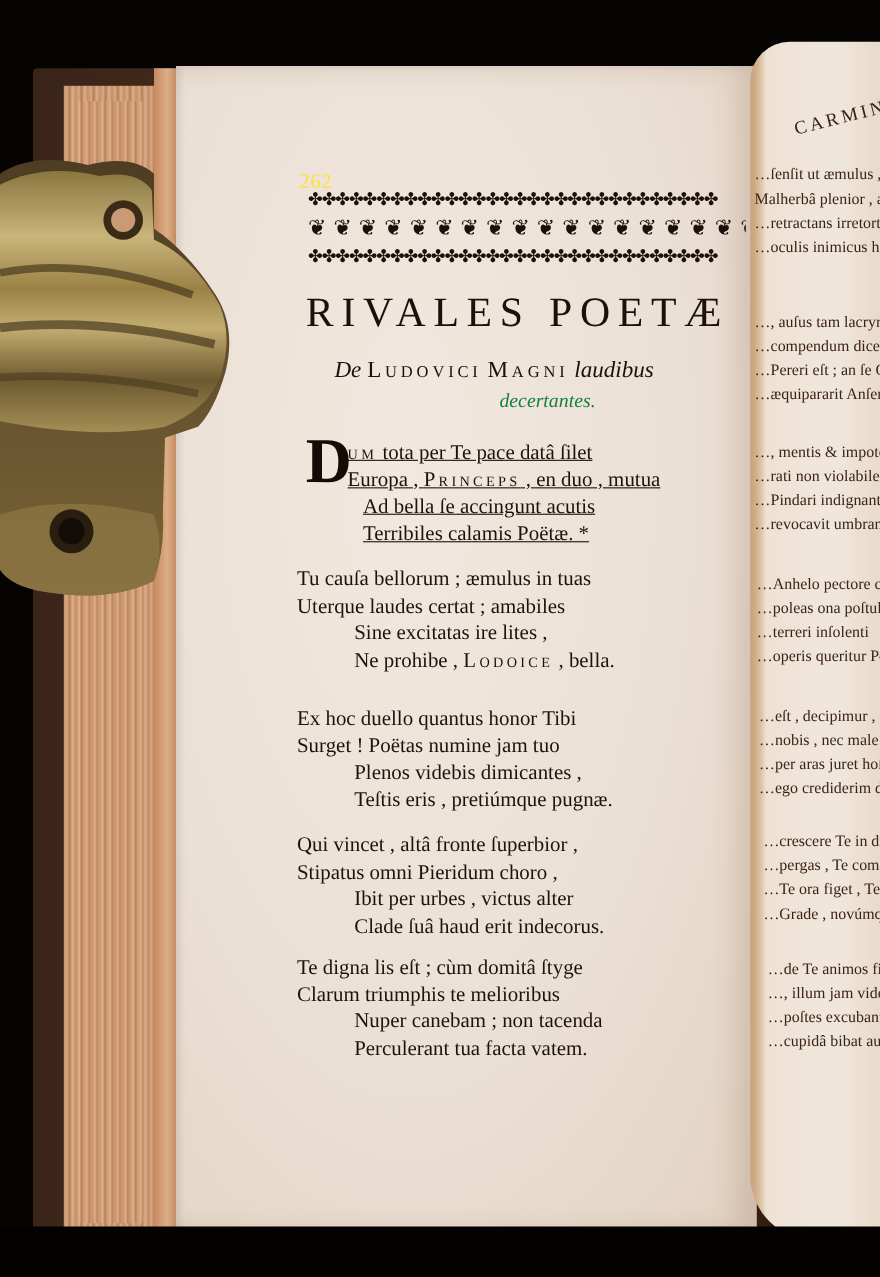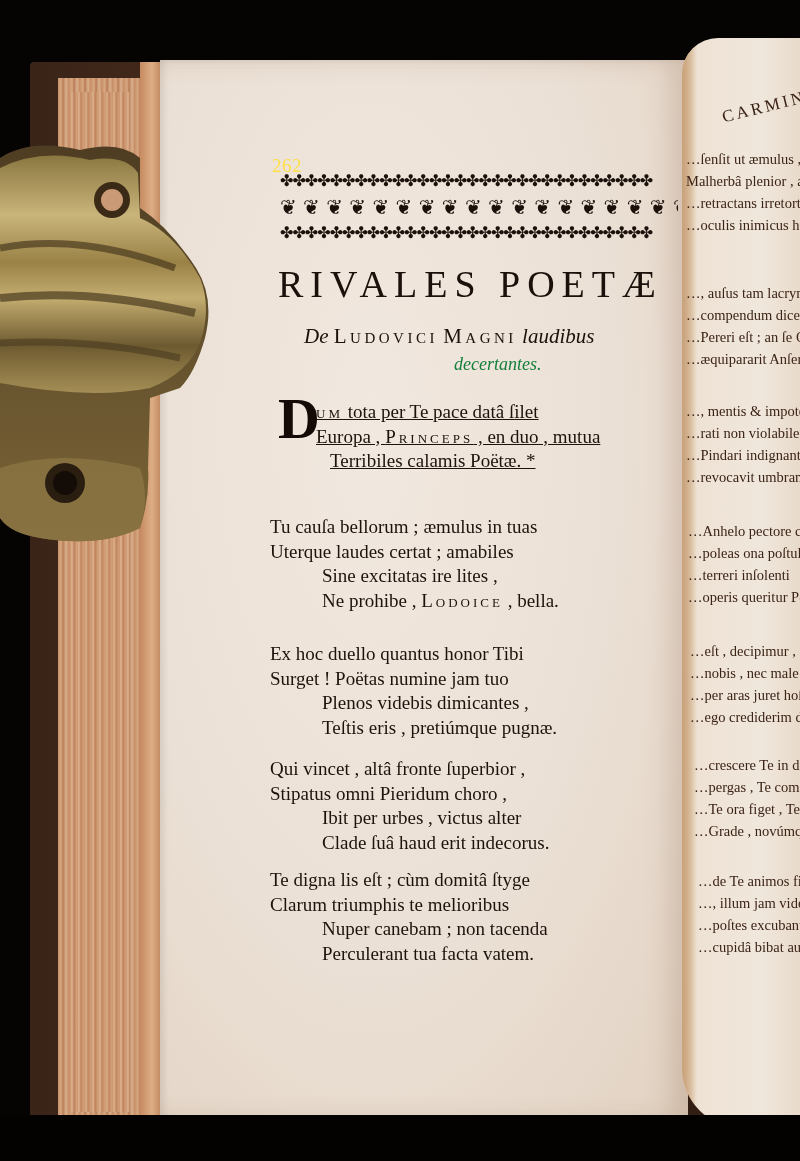--- a/index.html
+++ b/index.html
@@ -104,20 +104,21 @@
     <span class="sc">Ludovici</span>
     <span class="sc">Magni</span>
     <span class="laud">laudibus</span>
   </div>
   <div class="subtitle2">decertantes.</div>
 
   <div class="dropcap">D</div>
   <div class="stanza stanza1">
     <div class="line"><span class="um">um</span><span> tota per Te pace datâ ſilet</span></div>
     <div class="line"><span>Europa , </span><span class="sc-inline">Princeps</span><span> , en duo , mutua</span></div>
+    <div class="line indent">Ad bella ſe accingunt acutis</div>
     <div class="line indent">Terribiles calamis Poëtæ. *</div>
   </div>
 
   <div class="stanza stanza2">
     <div class="line">Tu cauſa bellorum ; æmulus in tuas</div>
     <div class="line">Uterque laudes certat ; amabiles</div>
     <div class="line indent">Sine excitatas ire lites ,</div>
     <div class="line indent"><span>Ne prohibe , </span><span class="sc-inline">Lodoice</span><span> , bella.</span></div>
   </div>
 

